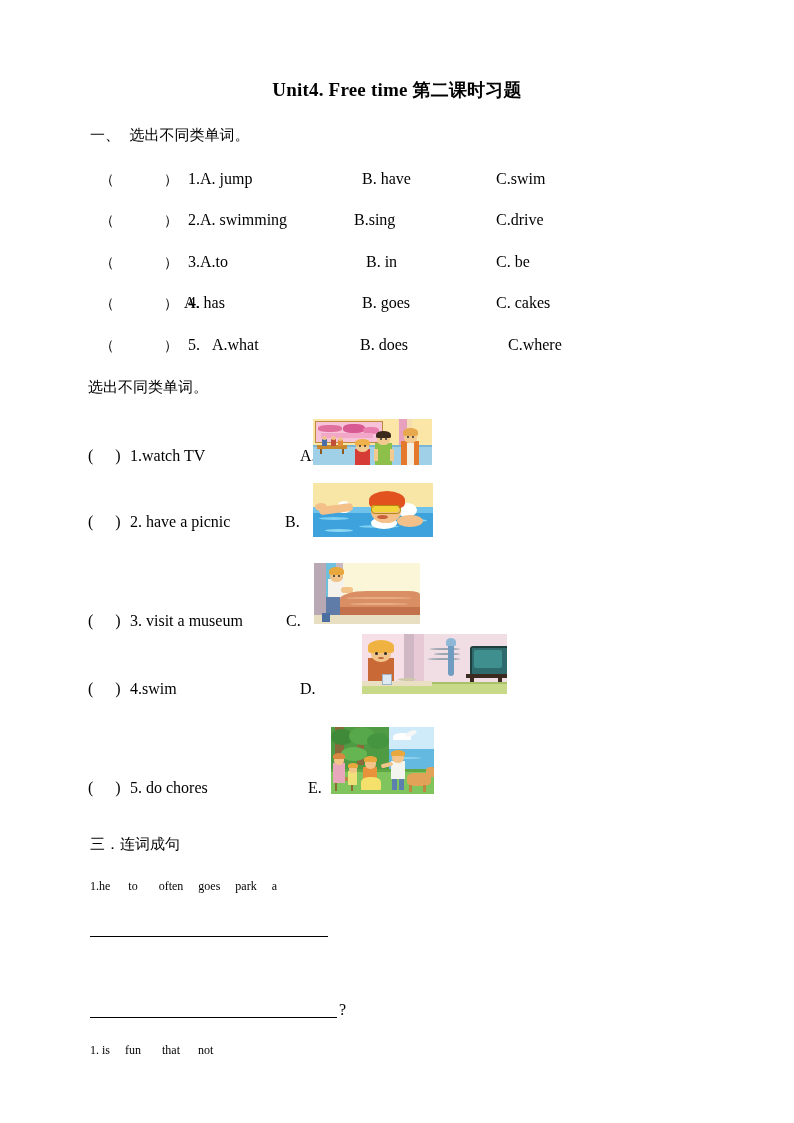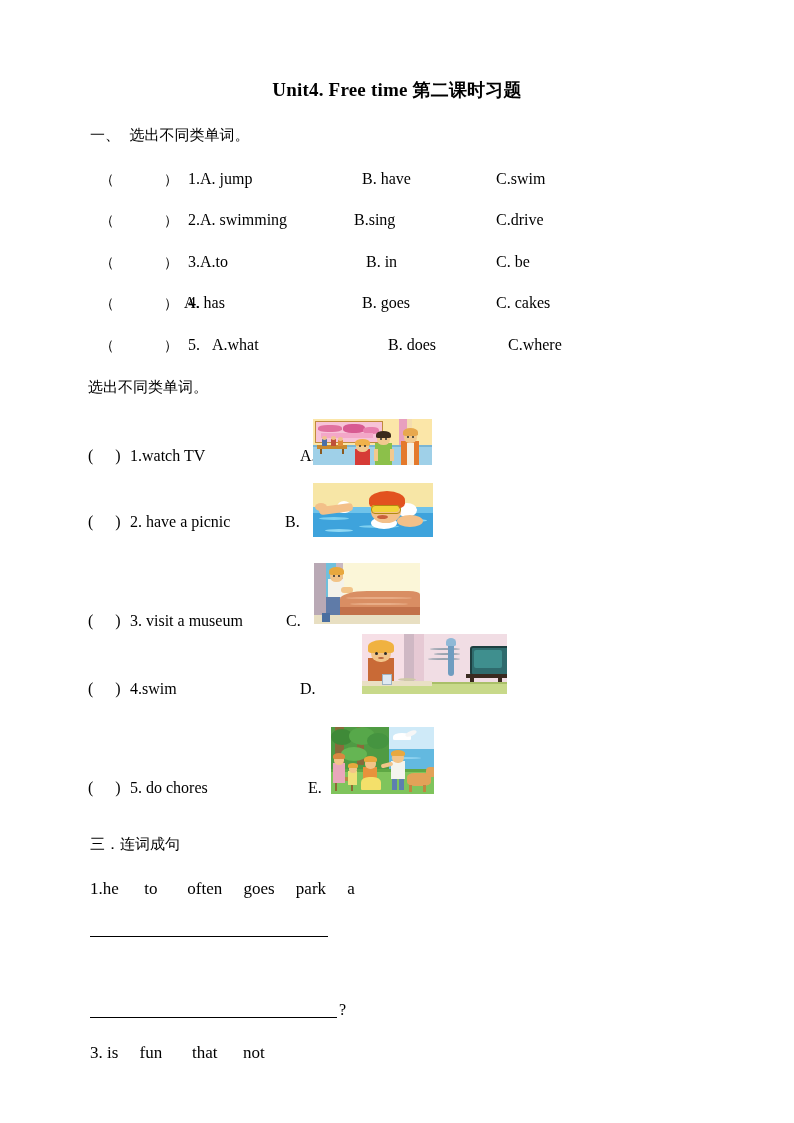--- a/index.html
+++ b/index.html
@@ -93,21 +93,21 @@
     left: 0; top: 0;
     width: 100%; height: 100%;
     overflow: hidden;
   }
   .sh { position: absolute; }
 
   
   .q3row {
     position: absolute;
     left: 90px;
-    font-size: 17px;
+    font-size: 12px;
     white-space: pre;
   }
   .blank-line {
     position: absolute;
     height: 0;
     border-bottom: 1.6px solid #000;
   }
   .qmark {
     position: absolute;
     font-size: 16px;
@@ -148,21 +148,21 @@
   <div class="q1row" style="top:294px">
     <span class="paren"><span>（</span><span style="display:inline-block;width:50px"></span><span>）</span></span><span class="num">4.</span>
     <span class="optA" style="left:84px">A. has</span>
     <span class="optB" style="left:262px">B. goes</span>
     <span class="optC" style="left:396px">C. cakes</span>
   </div>
 
   <div class="q1row" style="top:336px">
     <span class="paren"><span>（</span><span style="display:inline-block;width:50px"></span><span>）</span></span><span class="num">5.</span>
     <span class="optA" style="left:112px">A.what</span>
-    <span class="optB" style="left:288px">B. does</span>
+    <span class="optB" style="left:260px">B. does</span>
     <span class="optC" style="left:408px">C.where</span>
   </div>
 
   <div class="sec-head" id="sec2-head">选出不同类单词。</div>
 
   <div class="q2row" style="top:447px">
     <span class="paren2"><span>(</span><span style="display:inline-block;width:22px"></span><span>)</span></span><span>1.</span><span>watch TV</span>
     <span class="lbl" style="left:212px">A.</span>
   </div>
 
@@ -383,15 +383,15 @@
   </div>
 
   <div class="sec-head" id="sec3-head">三．连词成句</div>
 
   <div class="q3row" style="top:879px">1.he      to       often     goes     park     a</div>
   <div class="blank-line" style="left:90px; top:936px; width:238px;"></div>
 
   <div class="blank-line" style="left:90px; top:1017px; width:247px;"></div>
   <div class="qmark" style="left:339px; top:1001px;">?</div>
 
-  <div class="q3row" style="top:1043px">3. is     fun       that      not</div>
+  <div class="q3row" style="top:1043px">1. is     fun       that      not</div>
 
 </div>
 
 </body></html>

